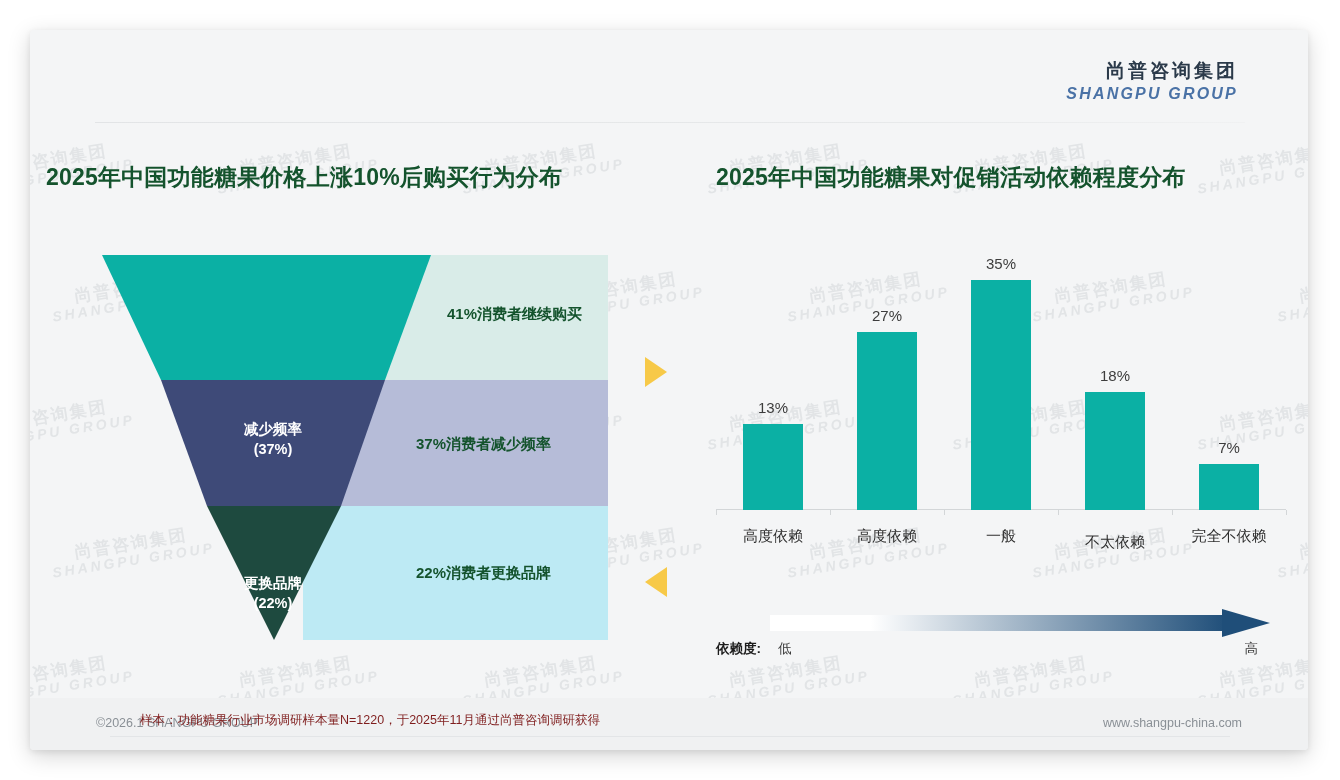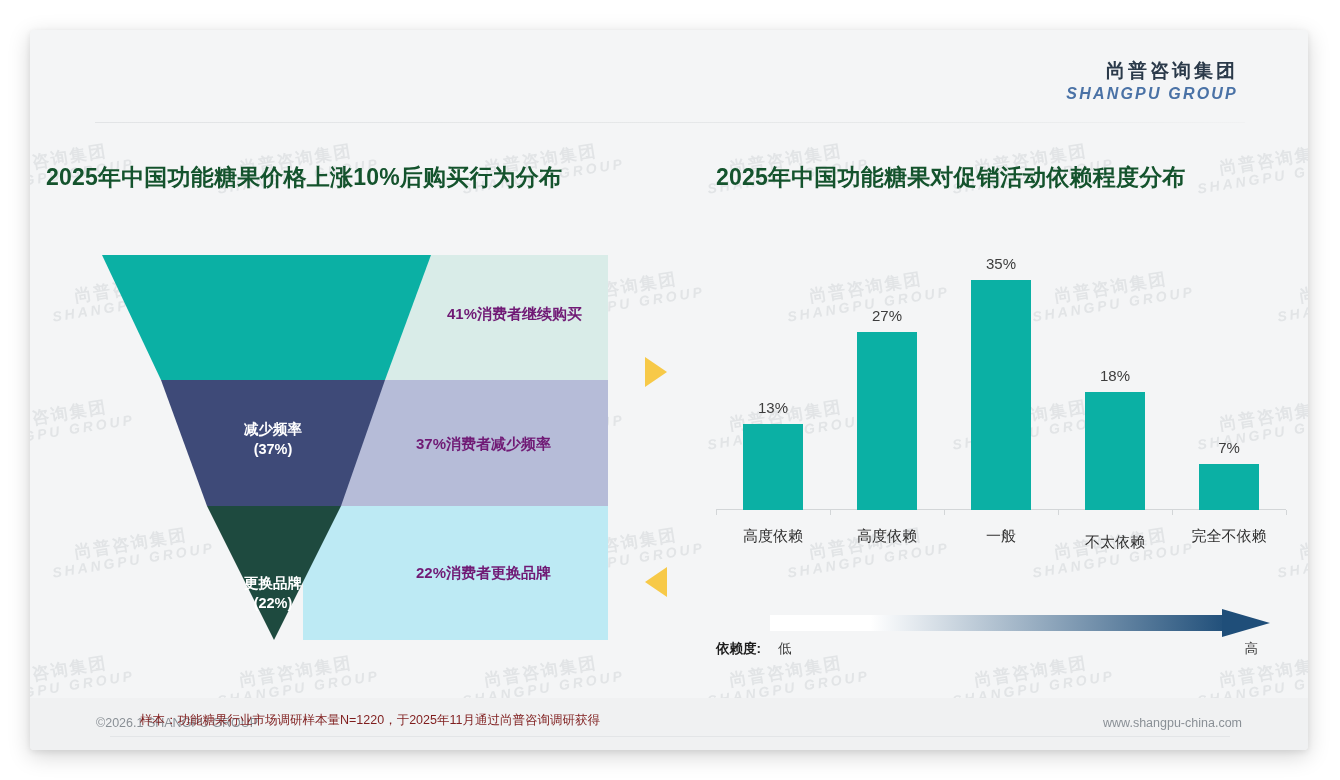--- a/index.html
+++ b/index.html
@@ -86,21 +86,21 @@
   .funnel-svg { position: absolute; left: 0; top: 0; }
   .f-label {
     position: absolute;
     color: #ffffff; font-weight: 700; text-align: center;
     font-size: 14.5px; line-height: 1.35;
     z-index: 7;
     white-space: nowrap;
   }
   .f-desc {
     position: absolute;
-    color: #701a75; font-weight: 700;
+    color: #14532d; font-weight: 700;
     font-size: 15px; z-index: 7; white-space: nowrap;
   }
 
   
   .bars {
     position: absolute; left: 686px; top: 225px;
     width: 570px; height: 340px; z-index: 6;
   }
   .bar-rect { position: absolute; bottom: 0; background: #0bb0a4; }
   .bar-val {

